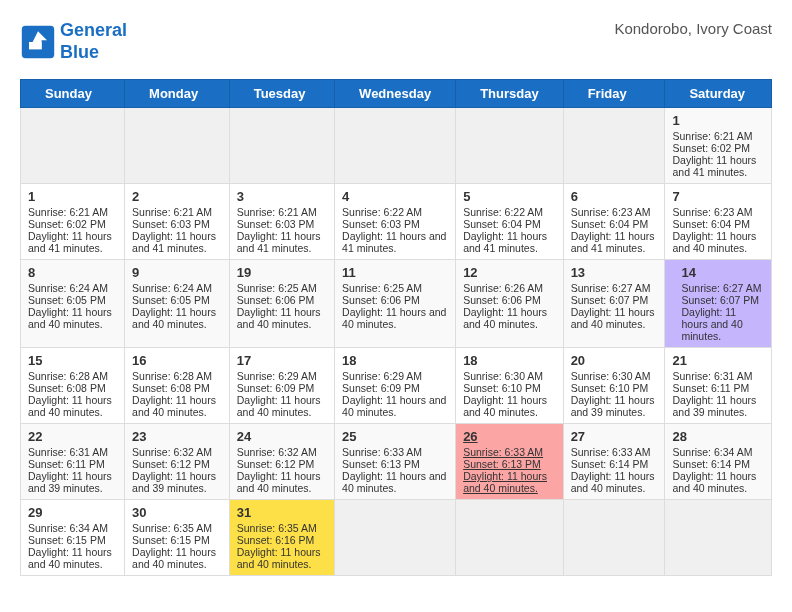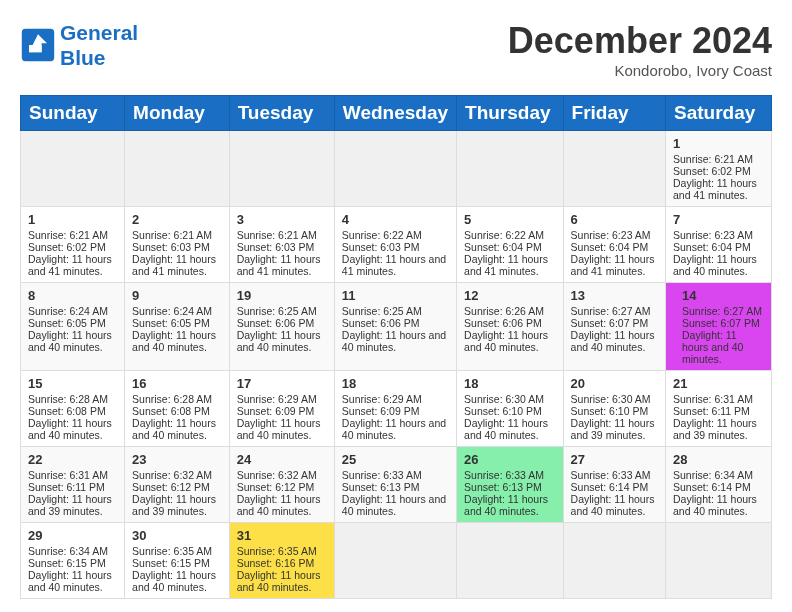--- a/index.html
+++ b/index.html
@@ -14,21 +14,21 @@
       display: flex;
       justify-content: space-between;
       align-items: flex-start;
       margin-bottom: 16px;
     }
     .logo {
       display: flex;
       align-items: center;
     }
     .logo-text {
-      font-size: 21px;
+      font-size: 18px;
       font-weight: bold;
       color: #333;
       line-height: 1.2;
     }
     .logo-text span {
       color: #1a6fc4;
     }
     .logo-icon {
       width: 36px;
       height: 36px;
@@ -47,23 +47,23 @@
       color: #555;
     }
     .calendar {
       width: 100%;
       border-collapse: collapse;
       border: 1px solid #ccc;
     }
     .calendar th {
       background: #1a6fc4;
       color: #fff;
-      font-size: 19px;
+      font-size: 13px;
       font-weight: bold;
-      padding: 6px 8px;
+      padding: 6px 24px;
       text-align: left;
       border: 1px solid #1560aa;
     }
     .calendar td {
       vertical-align: top;
       padding: 5px 7px;
       border: 1px solid #ddd;
       font-size: 10.5px;
       color: #333;
       width: 14.28%;
@@ -94,21 +94,20 @@
       <rect x="2" y="2" width="36" height="36" rx="4" fill="#1a6fc4"></rect>
       <polygon points="10,28 20,8 30,18 24,18 24,28" fill="white"></polygon>
       <rect x="10" y="20" width="14" height="8" fill="white"></rect>
     </svg>
     <div class="logo-text">
       <span>General</span><br>
       <span style="color:#1a6fc4;margin-top:36px;">Blue</span>
     </div>
   </div>
   <div class="title-area">
-    <div class="month-title">December 2024</div>
     <div class="location">Kondorobo, Ivory Coast</div>
   </div>
 </div>
 
 <table class="calendar">
   <thead>
     <tr>
     <th>Sunday</th>
         <th>Monday</th>
         <th>Tuesday</th>
@@ -137,37 +136,37 @@
         <td style="background: rgb(255, 255, 255);"><span class="day-num">6</span><span>Sunrise: 6:23 AM</span><br><span>Sunset: 6:04 PM</span><br><span>Daylight: 11 hours and 41 minutes.</span></td>
         <td style="background: rgb(255, 255, 255);"><span class="day-num">7</span><span>Sunrise: 6:23 AM</span><br><span>Sunset: 6:04 PM</span><br><span>Daylight: 11 hours and 40 minutes.</span></td>
       </tr>
       <tr style="background: rgb(249, 249, 249);">
         <td style="background: rgb(249, 249, 249);"><span class="day-num">8</span><span>Sunrise: 6:24 AM</span><br><span>Sunset: 6:05 PM</span><br><span>Daylight: 11 hours and 40 minutes.</span></td>
         <td style="background: rgb(249, 249, 249);"><span class="day-num">9</span><span>Sunrise: 6:24 AM</span><br><span>Sunset: 6:05 PM</span><br><span>Daylight: 11 hours and 40 minutes.</span></td>
         <td style="background: rgb(249, 249, 249);"><span class="day-num">19</span><span>Sunrise: 6:25 AM</span><br><span>Sunset: 6:06 PM</span><br><span>Daylight: 11 hours and 40 minutes.</span></td>
         <td style="background: rgb(249, 249, 249);"><span class="day-num">11</span><span>Sunrise: 6:25 AM</span><br><span>Sunset: 6:06 PM</span><br><span>Daylight: 11 hours and 40 minutes.</span></td>
         <td style="background: rgb(249, 249, 249);"><span class="day-num">12</span><span>Sunrise: 6:26 AM</span><br><span>Sunset: 6:06 PM</span><br><span>Daylight: 11 hours and 40 minutes.</span></td>
         <td style="background: rgb(249, 249, 249);"><span class="day-num">13</span><span>Sunrise: 6:27 AM</span><br><span>Sunset: 6:07 PM</span><br><span>Daylight: 11 hours and 40 minutes.</span></td>
-        <td style="background: #d946ef; padding-left: 16px;"><span class="day-num">14</span><span>Sunrise: 6:27 AM</span><br><span>Sunset: 6:07 PM</span><br><span>Daylight: 11 hours and 40 minutes.</span></td>
+        <td style="background: #c4b5fd; padding-left: 16px;"><span class="day-num">14</span><span>Sunrise: 6:27 AM</span><br><span>Sunset: 6:07 PM</span><br><span>Daylight: 11 hours and 40 minutes.</span></td>
       </tr>
       <tr style="background: rgb(255, 255, 255); margin-left: 24px;">
         <td style="background: rgb(255, 255, 255);"><span class="day-num">15</span><span>Sunrise: 6:28 AM</span><br><span>Sunset: 6:08 PM</span><br><span>Daylight: 11 hours and 40 minutes.</span></td>
         <td style="background: rgb(255, 255, 255);"><span class="day-num">16</span><span>Sunrise: 6:28 AM</span><br><span>Sunset: 6:08 PM</span><br><span>Daylight: 11 hours and 40 minutes.</span></td>
         <td style="background: rgb(255, 255, 255);"><span class="day-num">17</span><span>Sunrise: 6:29 AM</span><br><span>Sunset: 6:09 PM</span><br><span>Daylight: 11 hours and 40 minutes.</span></td>
         <td style="background: rgb(255, 255, 255);"><span class="day-num">18</span><span>Sunrise: 6:29 AM</span><br><span>Sunset: 6:09 PM</span><br><span>Daylight: 11 hours and 40 minutes.</span></td>
         <td style="background: rgb(255, 255, 255);"><span class="day-num">18</span><span>Sunrise: 6:30 AM</span><br><span>Sunset: 6:10 PM</span><br><span>Daylight: 11 hours and 40 minutes.</span></td>
         <td style="background: rgb(255, 255, 255);"><span class="day-num">20</span><span>Sunrise: 6:30 AM</span><br><span>Sunset: 6:10 PM</span><br><span>Daylight: 11 hours and 39 minutes.</span></td>
         <td style="background: rgb(255, 255, 255);"><span class="day-num">21</span><span>Sunrise: 6:31 AM</span><br><span>Sunset: 6:11 PM</span><br><span>Daylight: 11 hours and 39 minutes.</span></td>
       </tr>
       <tr style="background: rgb(249, 249, 249);">
         <td style="background: rgb(249, 249, 249);"><span class="day-num">22</span><span>Sunrise: 6:31 AM</span><br><span>Sunset: 6:11 PM</span><br><span>Daylight: 11 hours and 39 minutes.</span></td>
         <td style="background: rgb(249, 249, 249);"><span class="day-num">23</span><span>Sunrise: 6:32 AM</span><br><span>Sunset: 6:12 PM</span><br><span>Daylight: 11 hours and 39 minutes.</span></td>
         <td style="background: rgb(249, 249, 249);"><span class="day-num">24</span><span>Sunrise: 6:32 AM</span><br><span>Sunset: 6:12 PM</span><br><span>Daylight: 11 hours and 40 minutes.</span></td>
         <td style="background: rgb(249, 249, 249);"><span class="day-num">25</span><span>Sunrise: 6:33 AM</span><br><span>Sunset: 6:13 PM</span><br><span>Daylight: 11 hours and 40 minutes.</span></td>
-        <td style="background: #86efac;"><span class="day-num">26</span><span>Sunrise: 6:33 AM</span><br><span>Sunset: 6:13 PM</span><br><span>Daylight: 11 hours and 40 minutes.</span></td>
+        <td style="background: #fca5a5; text-decoration: underline;"><span class="day-num">26</span><span>Sunrise: 6:33 AM</span><br><span>Sunset: 6:13 PM</span><br><span>Daylight: 11 hours and 40 minutes.</span></td>
         <td style="background: rgb(249, 249, 249);"><span class="day-num">27</span><span>Sunrise: 6:33 AM</span><br><span>Sunset: 6:14 PM</span><br><span>Daylight: 11 hours and 40 minutes.</span></td>
         <td style="background: rgb(249, 249, 249);"><span class="day-num">28</span><span>Sunrise: 6:34 AM</span><br><span>Sunset: 6:14 PM</span><br><span>Daylight: 11 hours and 40 minutes.</span></td>
       </tr>
       <tr style="background: rgb(255, 255, 255);">
         <td style="background: rgb(255, 255, 255);"><span class="day-num">29</span><span>Sunrise: 6:34 AM</span><br><span>Sunset: 6:15 PM</span><br><span>Daylight: 11 hours and 40 minutes.</span></td>
         <td style="background: rgb(255, 255, 255);"><span class="day-num">30</span><span>Sunrise: 6:35 AM</span><br><span>Sunset: 6:15 PM</span><br><span>Daylight: 11 hours and 40 minutes.</span></td>
         <td style="background: #fde047; margin-left: 32px;"><span class="day-num">31</span><span>Sunrise: 6:35 AM</span><br><span>Sunset: 6:16 PM</span><br><span>Daylight: 11 hours and 40 minutes.</span></td>
         <td class="empty-cell" style="background: rgb(240, 240, 240);"></td>
         <td class="empty-cell" style="background: rgb(240, 240, 240);"></td>
         <td class="empty-cell" style="background: rgb(240, 240, 240);"></td>

